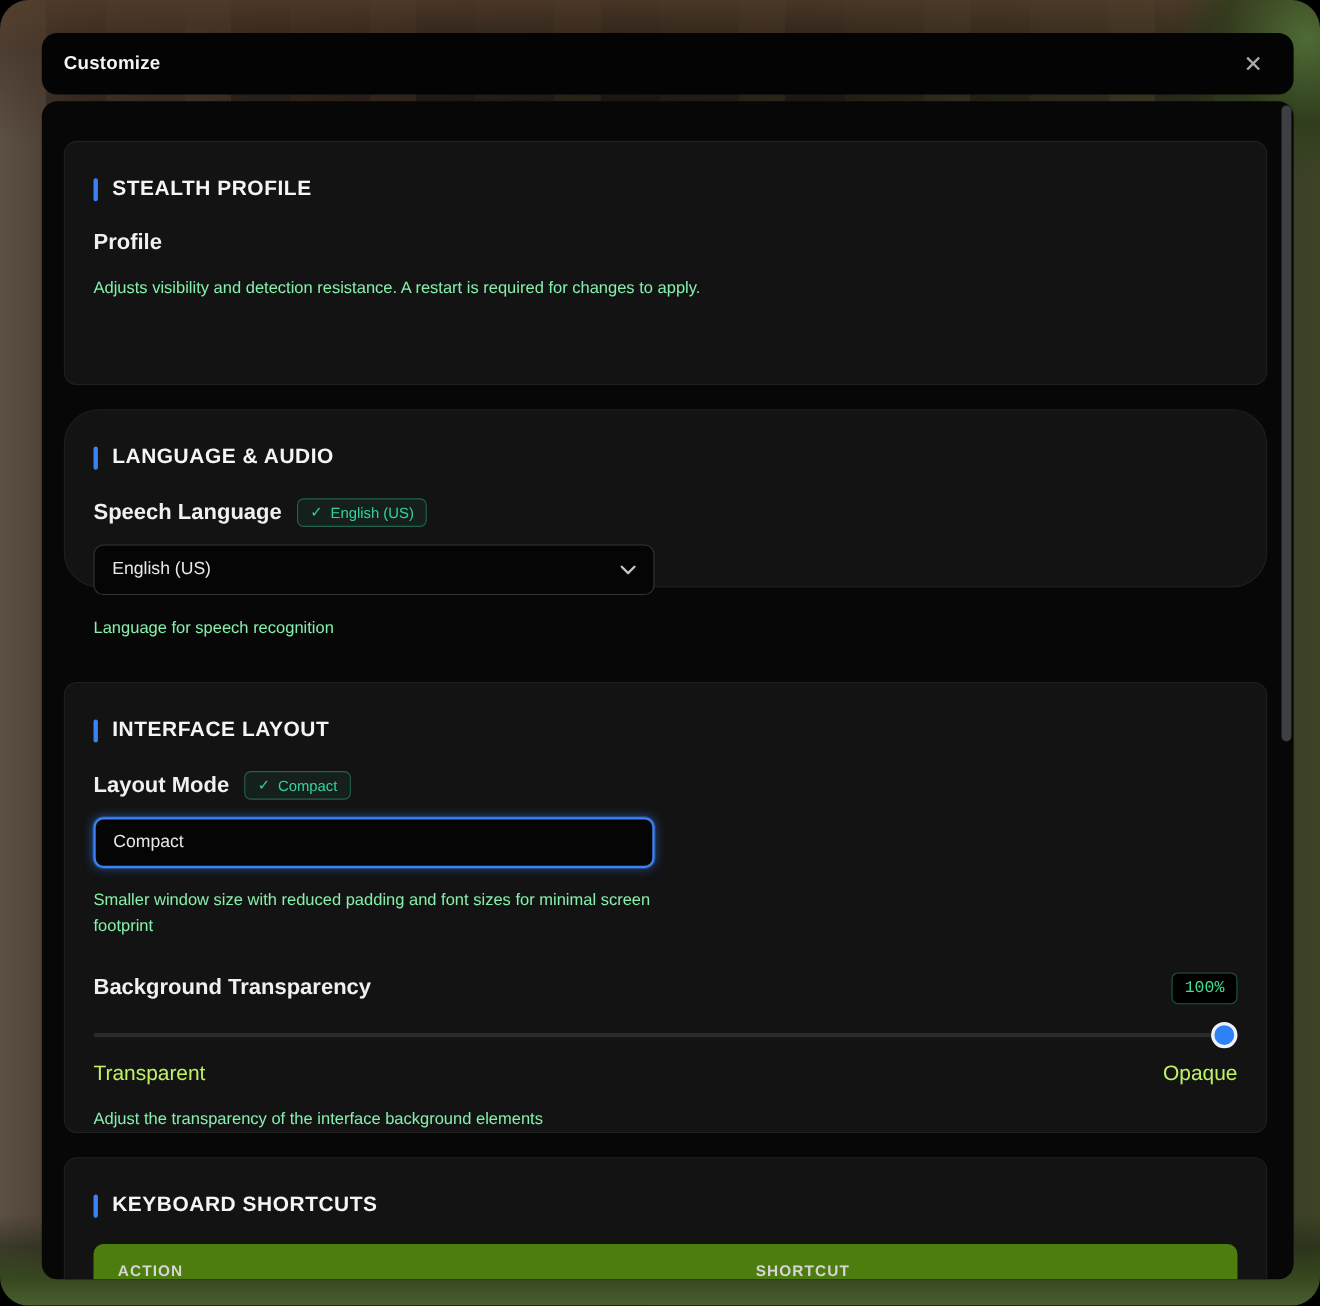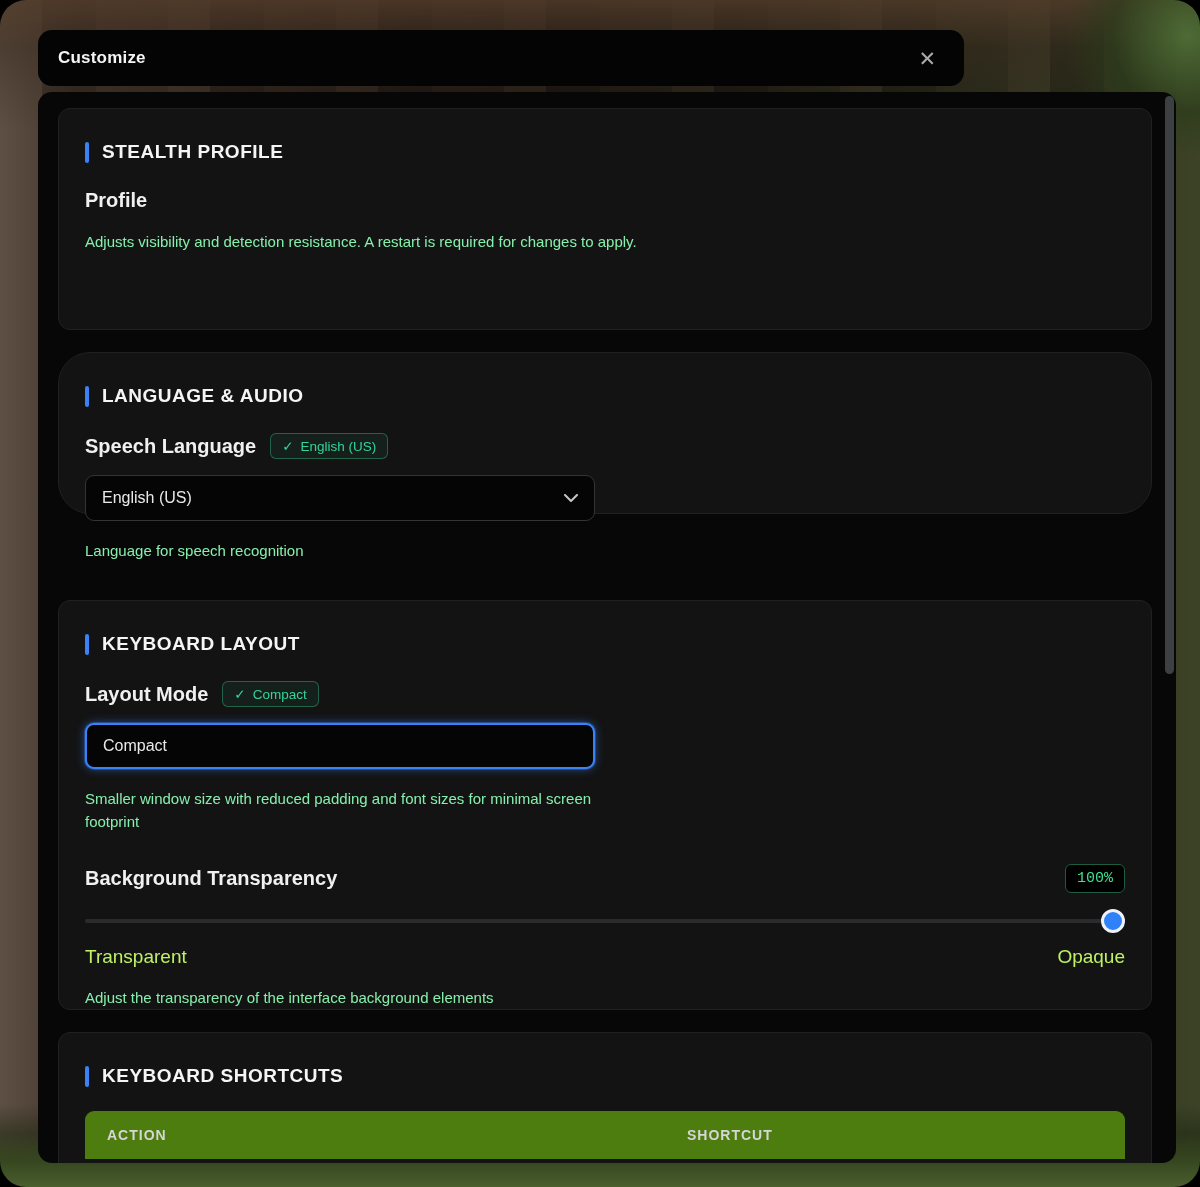--- a/index.html
+++ b/index.html
@@ -9,33 +9,33 @@
   
   .photo{position:absolute;inset:0;border-radius:26px;overflow:hidden;
     background:
       radial-gradient(circle 170px at 99% 3%, #4e6b35 0%, rgba(40,60,25,.6) 45%, rgba(0,0,0,0) 72%),
       linear-gradient(0deg, #4a5e2e 0%, #36471f 2.2%, rgba(30,40,18,.55) 4.5%, rgba(0,0,0,0) 7%),
       linear-gradient(180deg, rgba(82,60,42,.85) 0%, rgba(60,44,32,.5) 4%, rgba(0,0,0,0) 11%),
       repeating-linear-gradient(90deg, rgba(96,76,58,.28) 0 42px, rgba(28,22,18,.32) 42px 96px, rgba(66,52,40,.22) 96px 168px),
       linear-gradient(90deg, #5c5148 0%, #3a2f27 6%, #1a1410 26%, #0c0a09 44%, #0d100a 62%, #1f2815 84%, #2f3f1e 100%);}
 
   
-  .dlg-header{position:absolute;left:38px;top:30px;width:926px;height:56px;background:#040404;
+  .dlg-header{position:absolute;left:38px;top:30px;width:1138px;height:56px;background:#040404;
     border-radius:14px;display:flex;align-items:center;justify-content:space-between;
     padding:0 20px;box-sizing:border-box;z-index:3;}
   .dlg-title{color:#f4f4f4;font-size:17px;font-weight:bold;letter-spacing:.2px;}
   .close-btn{color:#a9abad;font-size:21px;line-height:1;cursor:pointer;padding:4px 8px;}
 
   .dlg-body{position:absolute;left:38px;top:92px;width:1138px;height:1071px;background:#070707;
     border-radius:14px;overflow:hidden;z-index:2;}
   .scroll-thumb{position:absolute;right:2px;top:4px;width:9px;height:578px;background:#3d4043;border-radius:5px;}
 
   
   .card{position:absolute;left:20px;width:1094px;background:#131313;border:1px solid #202020;
-    border-radius:12px;box-sizing:border-box;padding:24px 26px;}
+    border-radius:12px;box-sizing:border-box;padding:24px 26px;margin-top:20px;}
   .card.c1{top:16px;height:222px;}
   .card.c2{top:260px;height:162px;border-radius:32px;}
   .card.c3{top:508px;height:410px;}
   .card.c4{top:940px;height:260px;}
 
   .sec-title{display:flex;align-items:center;gap:13px;margin:8px 0 0 0;}
   .accent-bar{width:4px;height:21px;border-radius:2px;background:#3b82f6;}
   .sec-title span{color:#f5f5f5;font-size:19px;font-weight:bold;letter-spacing:.5px;}
 
   .field-label-row{display:flex;align-items:center;gap:14px;margin-top:26px;}
@@ -119,21 +119,21 @@
       <svg class="chev" width="14" height="9" viewBox="0 0 14 9">
           <path d="M1 1l6 6 6-6" fill="none" stroke="#c7c7c7" stroke-width="2" stroke-linecap="round" stroke-linejoin="round"></path>
         </svg>
     </div>
     <div class="help">Language for speech recognition</div>
   </div>
 
   <div class="card c3">
     <div class="sec-title">
       <div class="accent-bar"></div>
-      <span>KEYBOARD LAYOUT</span>
+      <span>INTERFACE LAYOUT</span>
     </div>
     <div class="field-label-row">
       <span class="field-label">Layout Mode</span>
       <span class="badge">
         <span>✓</span>
         <span>Compact</span>
       </span>
     </div>
     <div class="select half focused">
       <span class="val">Compact</span>

